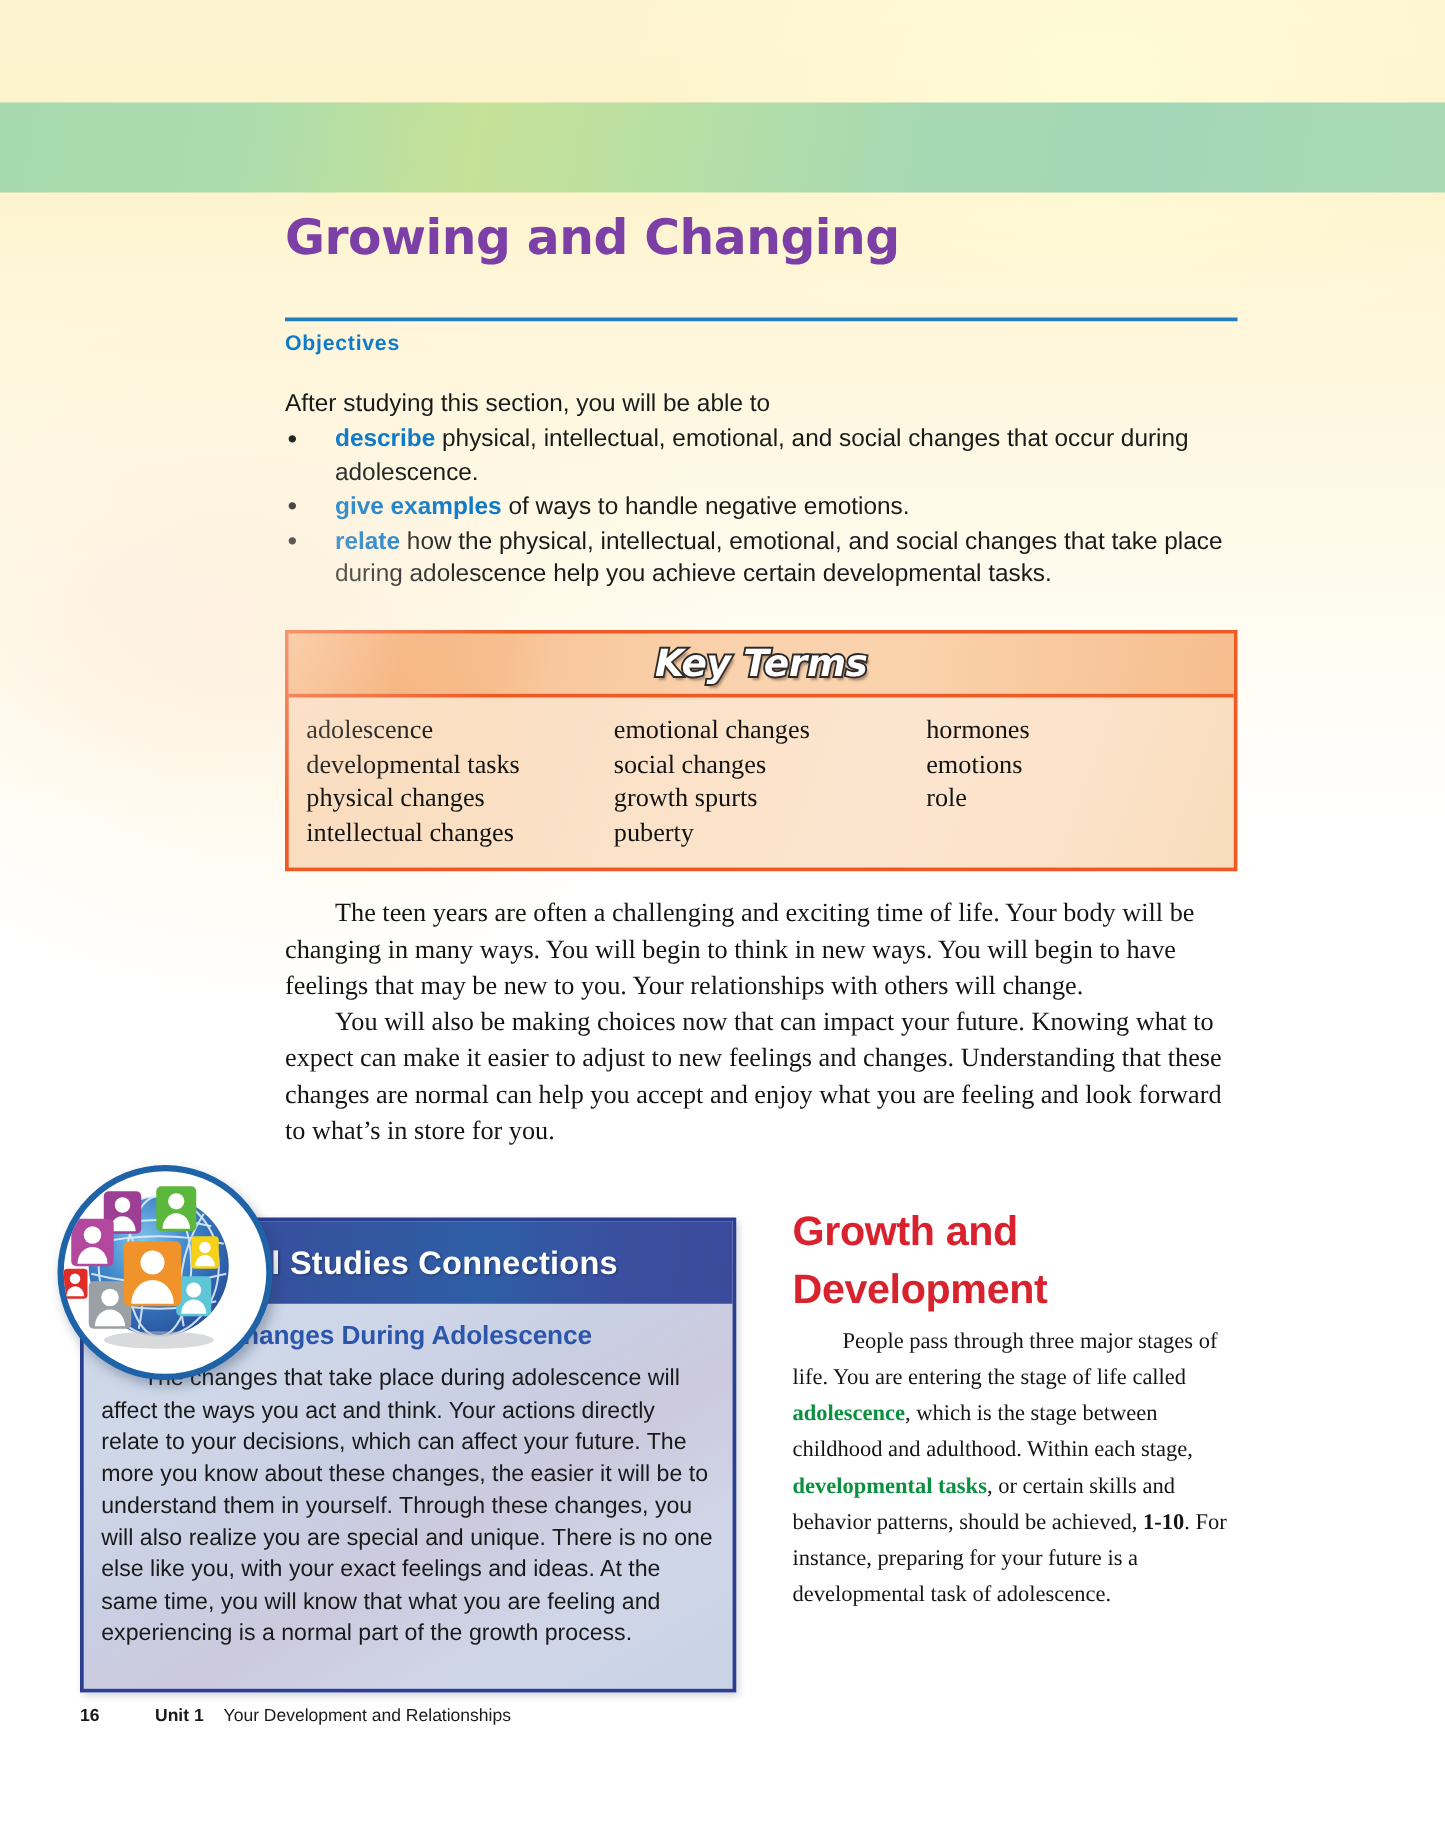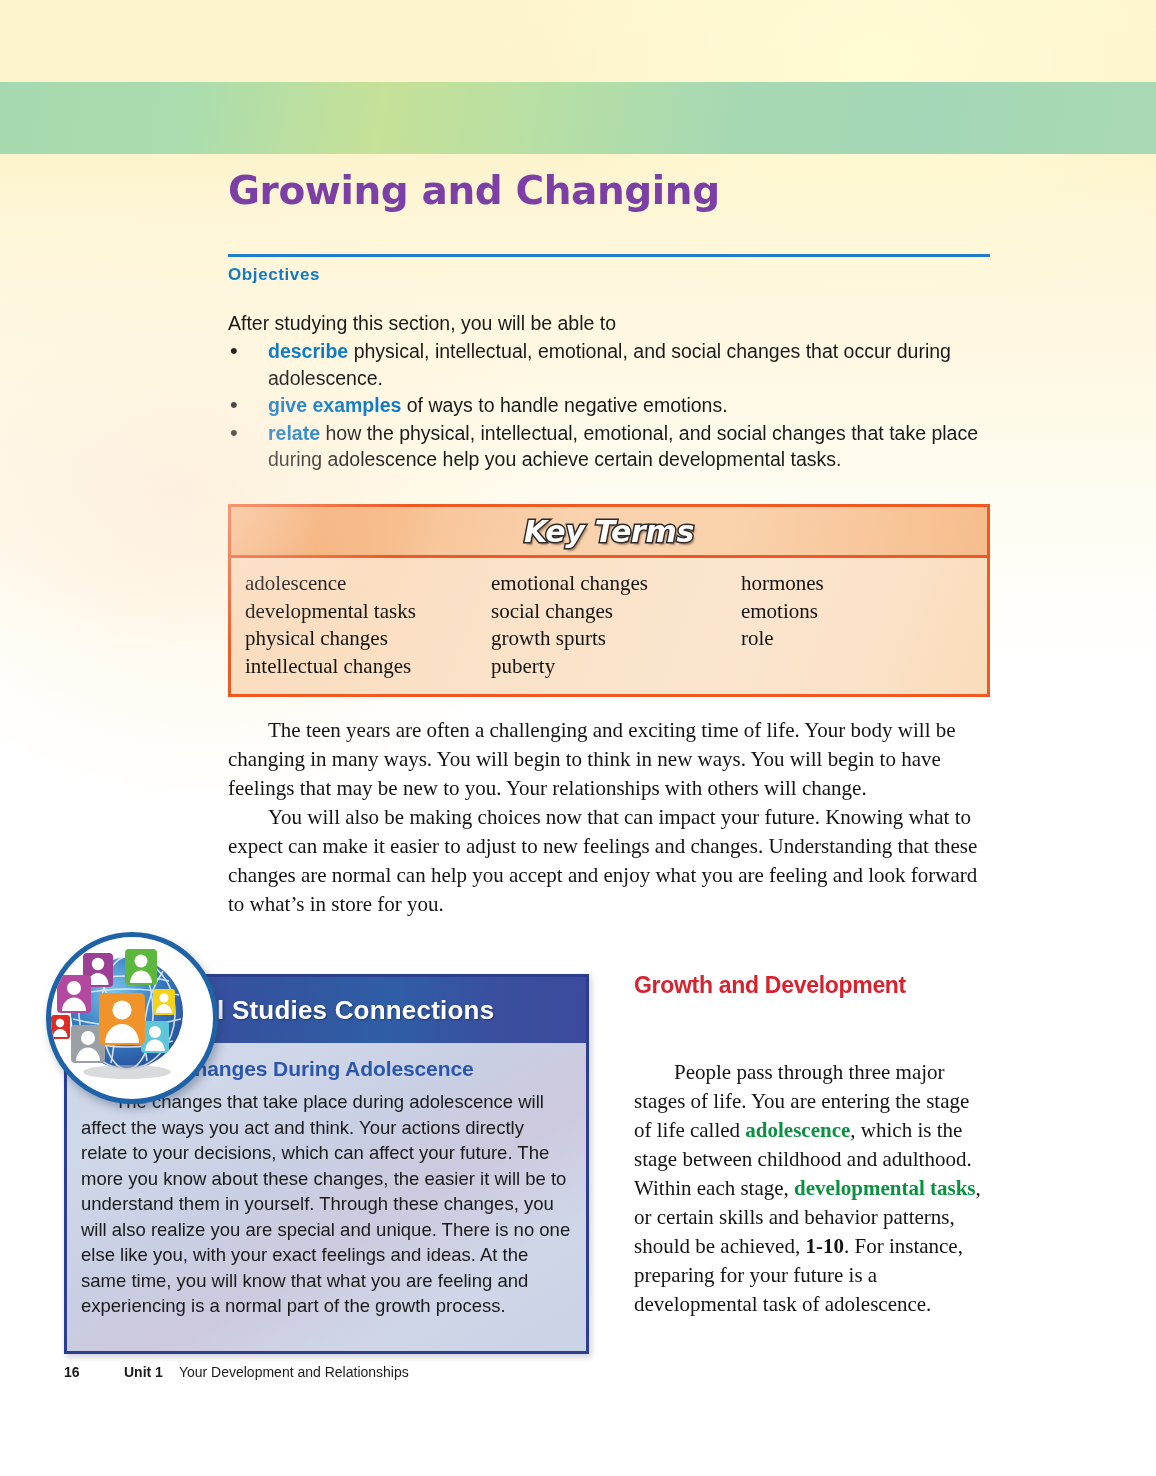--- a/index.html
+++ b/index.html
@@ -180,27 +180,27 @@
     background: #ffffff;
     border: 5px solid #1e62a8;
     box-shadow: 3px 5px 9px rgba(40,60,90,0.35);
     overflow: hidden;
   }
   .feature-icon svg { display: block; }
 
   
   .rc-head {
     position: absolute; left: 634px; top: 962px; width: 360px;
-    font-size: 23px; font-weight: 700; line-height: 46px;
+    font-size: 33px; font-weight: 700; line-height: 46px;
     color: #d8232f; letter-spacing: -0.3px;
   }
   .rc-body {
     position: absolute; left: 634px; top: 1058px; width: 356px;
     font-family: "Liberation Serif", serif;
-    font-size: 21px; line-height: 29px; color: #141414;
+    font-size: 18px; line-height: 29px; color: #141414;
     text-indent: 40px;
   }
   .term { color: #0a9140; font-weight: 700; }
   .figref { font-weight: 700; color: #141414; }
 
   
   .footer {
     position: absolute; left: 64px; top: 1364px;
     display: flex; align-items: flex-start;
     font-size: 14px; color: #1a1a1a;

